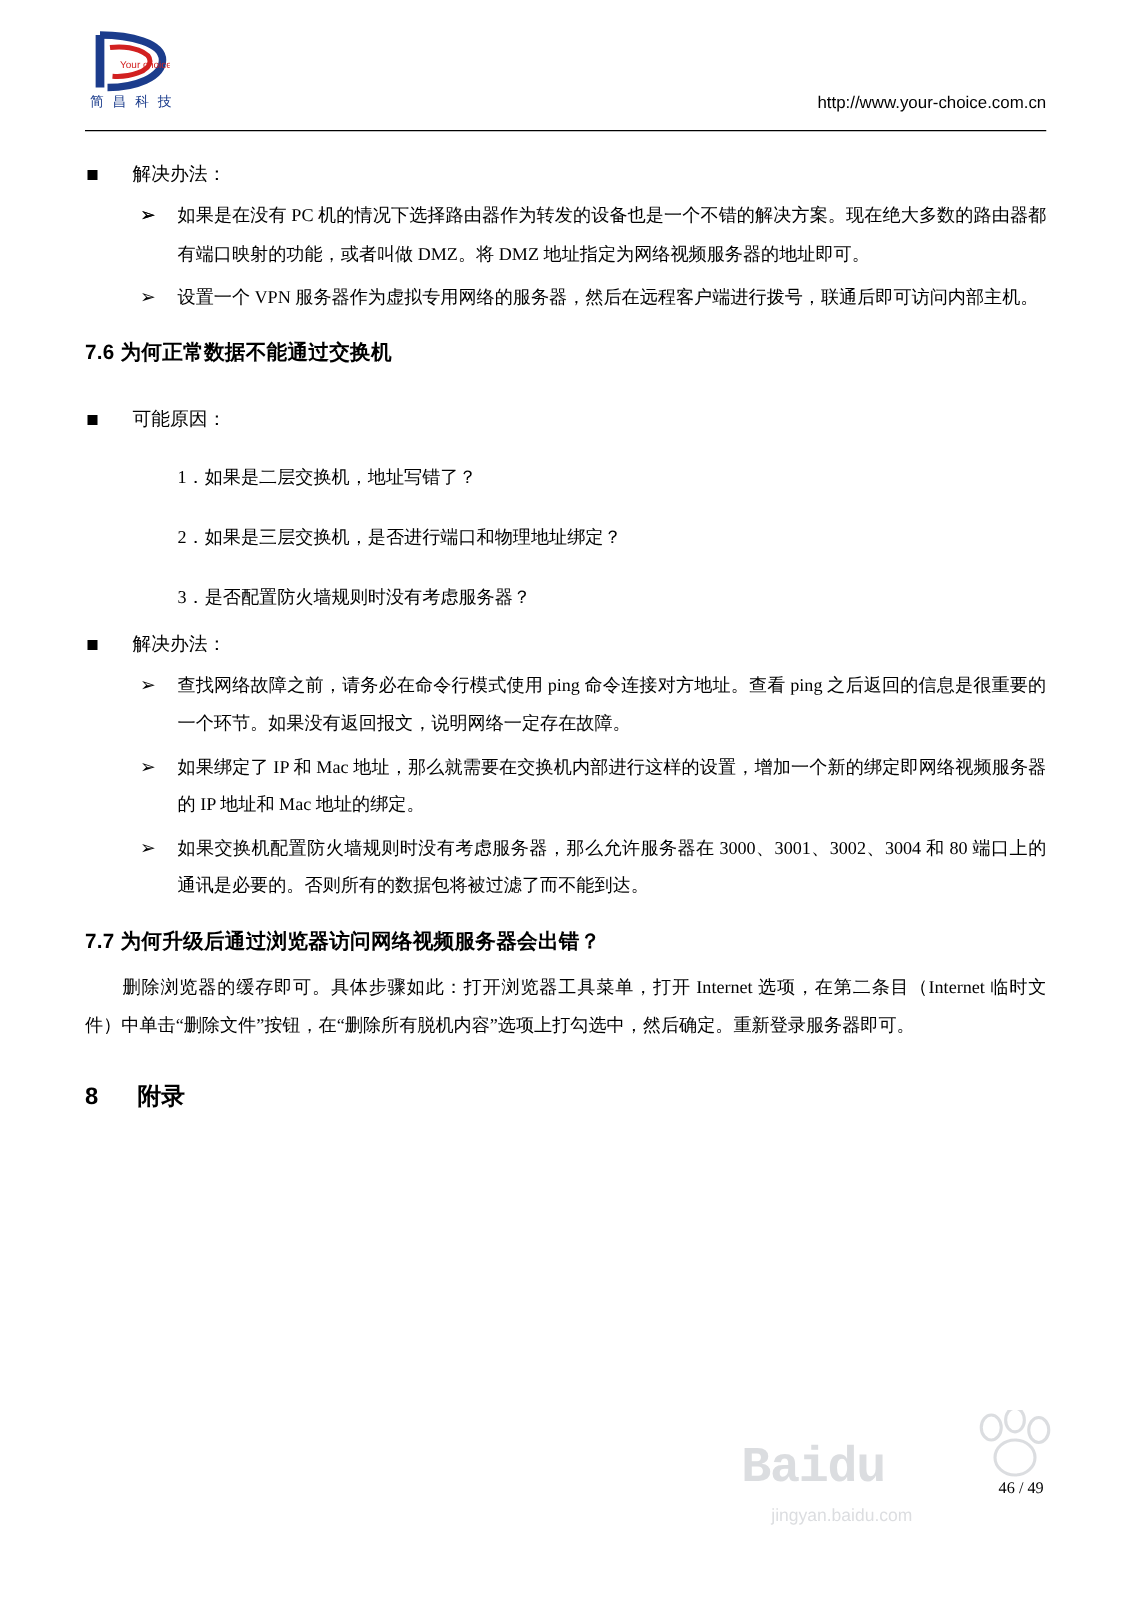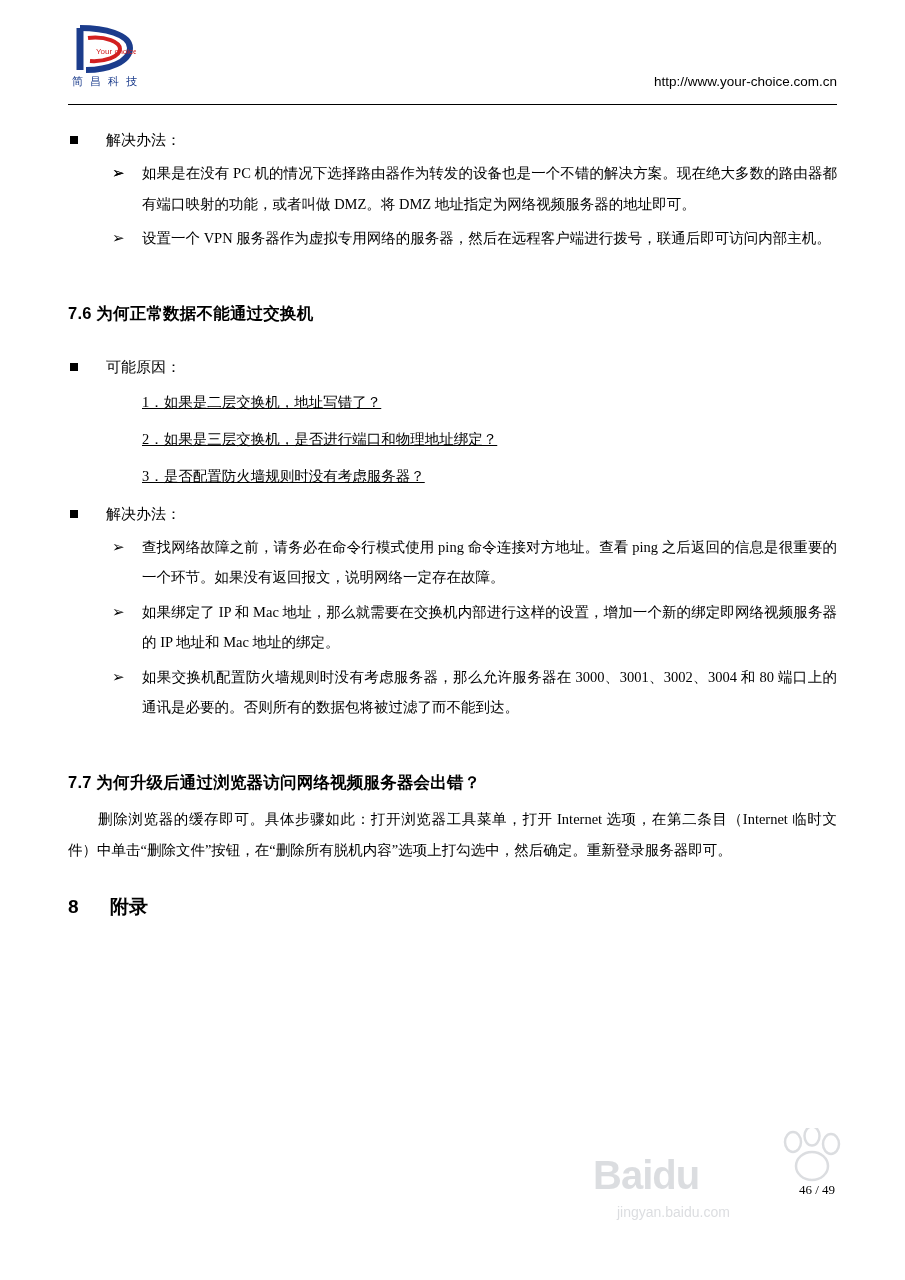--- a/index.html
+++ b/index.html
@@ -105,32 +105,31 @@
     left: 44px;
     top: 0px;
     font-family: "Liberation Serif", serif;
     font-size: 15px;
     line-height: 30.5px;
   }
 
   .l3 {
     position: relative;
     padding-left: 74px;
-    margin-top: 6px;
+    margin-top: 17px;
     font-size: 14.5px;
     line-height: 31px;
-    text-decoration: underline;
   }
 
   .heading {
     font-family: "Liberation Sans", sans-serif;
     font-size: 16.5px;
     font-weight: 600;
     line-height: 28px;
-    margin-top: 45px;
+    margin-top: 14px;
     margin-bottom: 8px;
     letter-spacing: 0.2px;
   }
   .heading-big {
     font-family: "Liberation Sans", sans-serif;
     font-size: 19px;
     font-weight: 700;
     line-height: 30px;
     margin-top: 26px;
   }
@@ -164,21 +163,21 @@
     bottom: 52px;
     width: 260px;
     height: 96px;
     opacity: 0.5;
     pointer-events: none;
   }
   .wm-text {
     position: absolute;
     left: 0;
     bottom: 30px;
-    font-family: Liberation Sans, sans-serif;
+    font-family: Liberation Mono, monospace;
     font-size: 40px;
     font-weight: 700;
     color: #b9bcc2;
     letter-spacing: -1px;
     white-space: nowrap;
   }
   .wm-sub {
     position: absolute;
     left: 24px;
     bottom: 8px;

